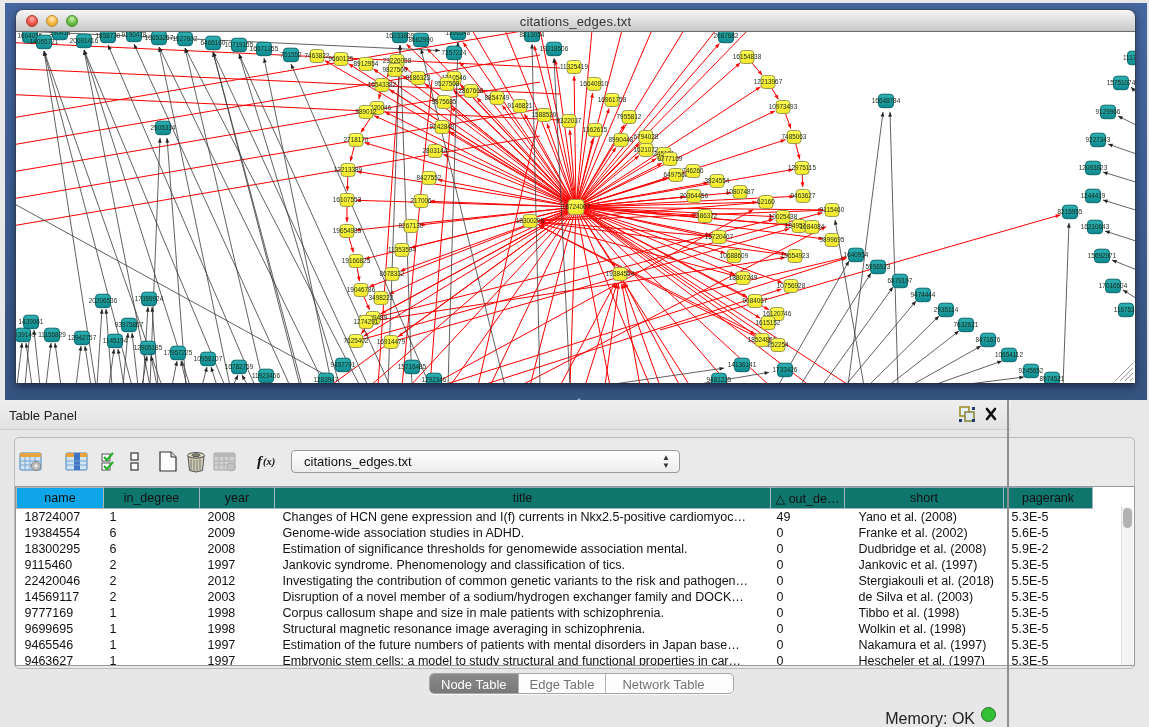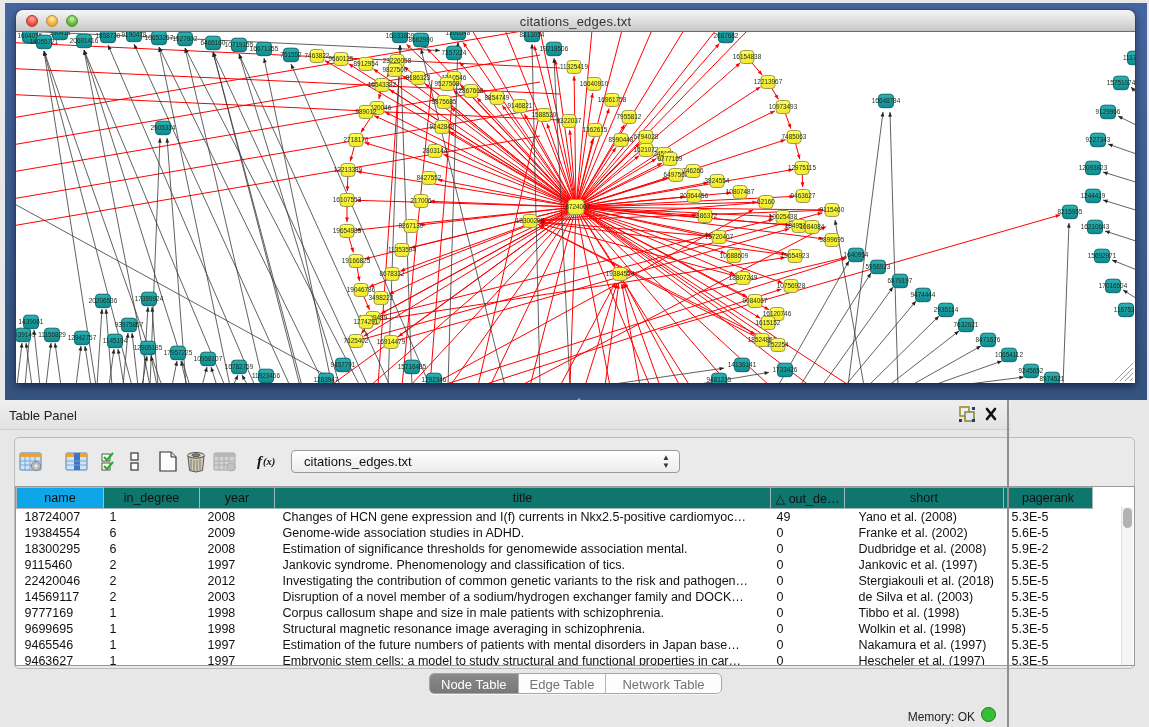--- a/index.html
+++ b/index.html
@@ -29,21 +29,21 @@
 table.dt td{height:16px;padding:0 2px 0 8px;overflow:hidden;white-space:nowrap}
 table.dt td.c2,table.dt td.c5{padding-left:6px}
 table.dt td.c6{padding-left:14px}
 .dtwrap{position:absolute;left:15px;top:86px;width:1120px;height:180px;background:#fff;border:1px solid #9a9a9a;overflow:hidden}
 .sb{position:absolute;left:1105px;top:20px;width:12px;height:158px;background:#f4f4f4;border-left:1px solid #e0e0e0}
 .sbt{position:absolute;left:1106.5px;top:21px;width:9px;height:20px;border-radius:5px;background:#b2b2b2}
 .seg{position:absolute;left:429px;top:273px;height:21px;border:1px solid #a6a6a6;border-radius:5px;background:#fdfdfd;display:flex;overflow:hidden;box-shadow:0 1px 0 rgba(255,255,255,.7)}
 .seg div{padding:3px 11px 0 11px;font-size:13px;color:#737373;border-right:1px solid #b5b5b5}
 .seg div.on{background:linear-gradient(#8a8a8a,#787878);color:#fff}
 .seg div:last-child{border-right:none}
-.mem{position:absolute;right:36px;top:310px;font-size:12px;color:#222}
+.mem{position:absolute;right:36px;top:310px;font-size:16px;color:#222}
 .dot{position:absolute;right:15px;top:307px;width:15px;height:15px;border-radius:50%;background:#35c135;border:1.5px solid #2a6b2a}
 </style></head><body>
 <div class="netpanel">
  <div class="gwin">
   <div class="tbar">
         <span class="tl tlr"></span>
         <span class="tl tly"></span>
         <span class="tl tlg"></span>
         <div class="title">citations_edges.txt</div>
       </div>
@@ -956,17 +956,17 @@
             <td class="c7">5.3E-5</td>
           </tr>
  </tbody>
       </table>
  <div class="sb"></div>
       <div class="sbt"></div>
  </div>
  <div class="seg">
       <div class="on">Node Table</div>
       <div>Edge Table</div>
-      <div style="padding:3px 16px 0 16px">Network Table</div>
+      <div style="padding:3px 28px 0 16px">Network Table</div>
     </div>
  <div class="mem">Memory: OK</div>
     <div class="dot"></div>
     <div style="position:absolute;right:2px;top:0;width:2px;height:327px;background:#909090"></div>
 </div>
 </body></html>

